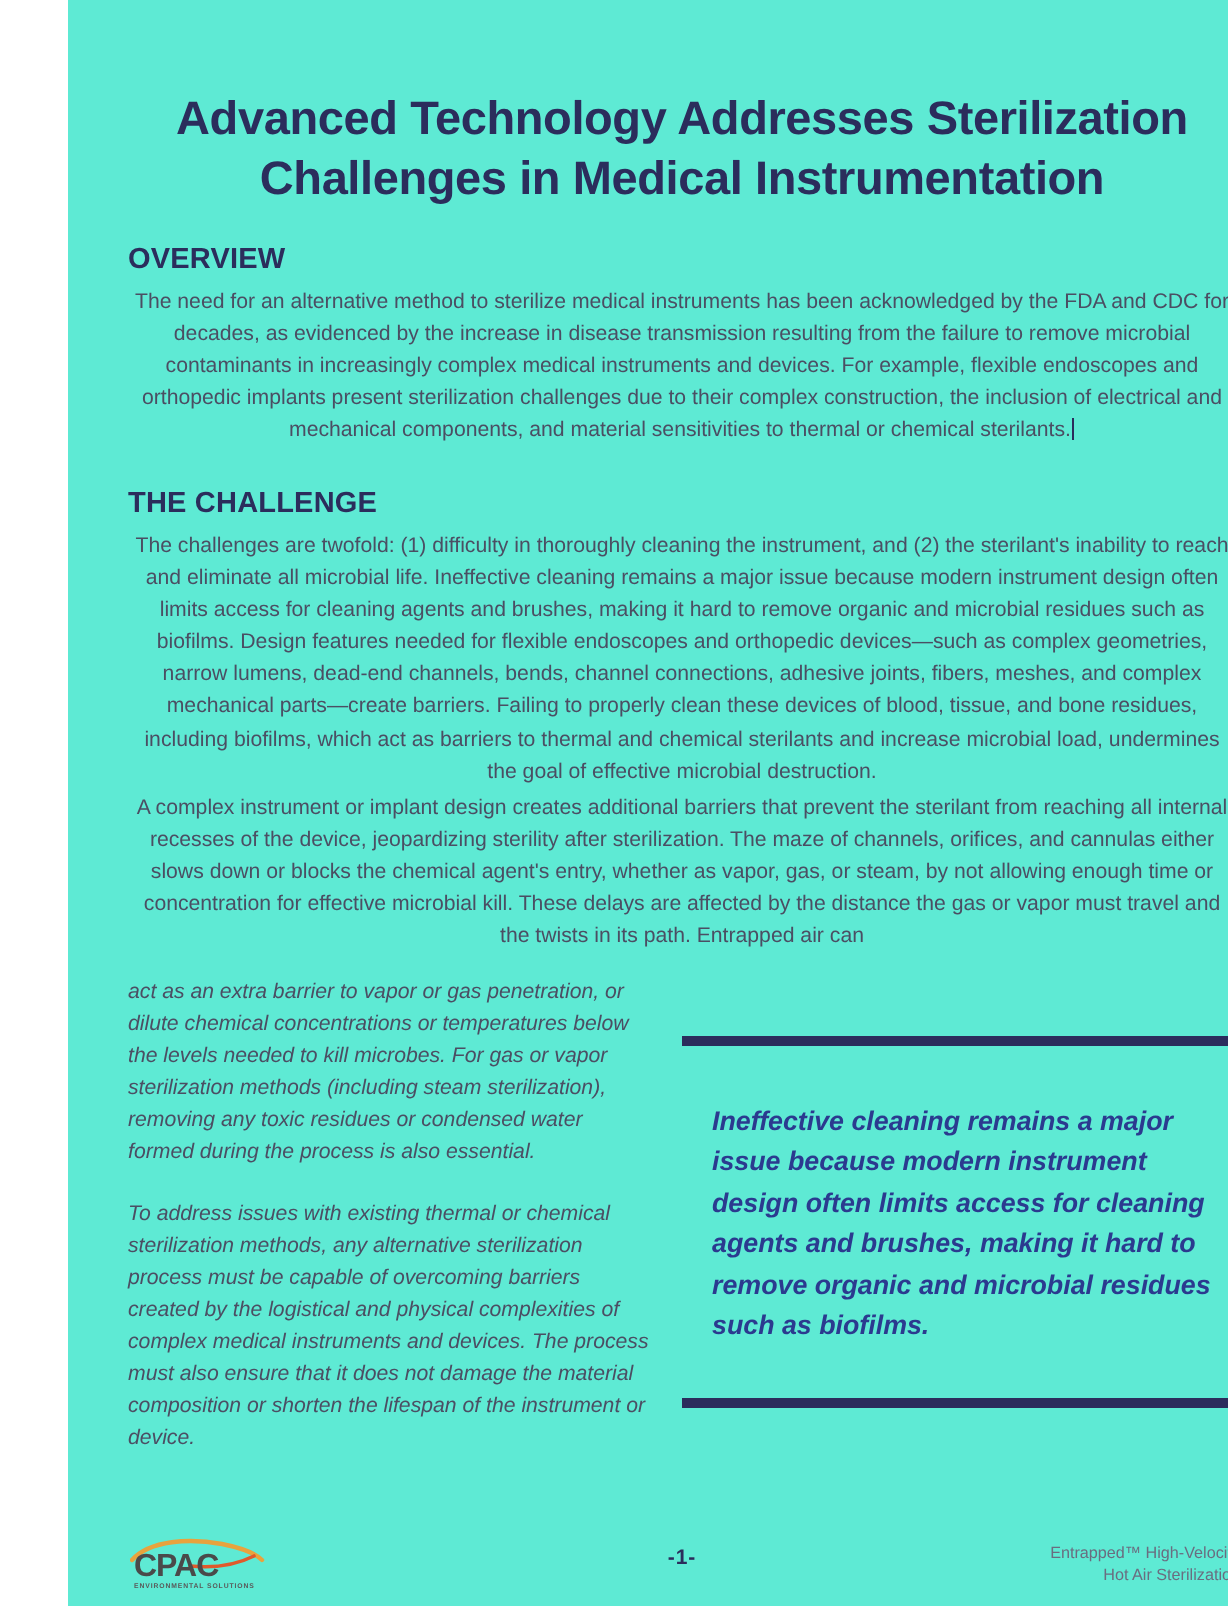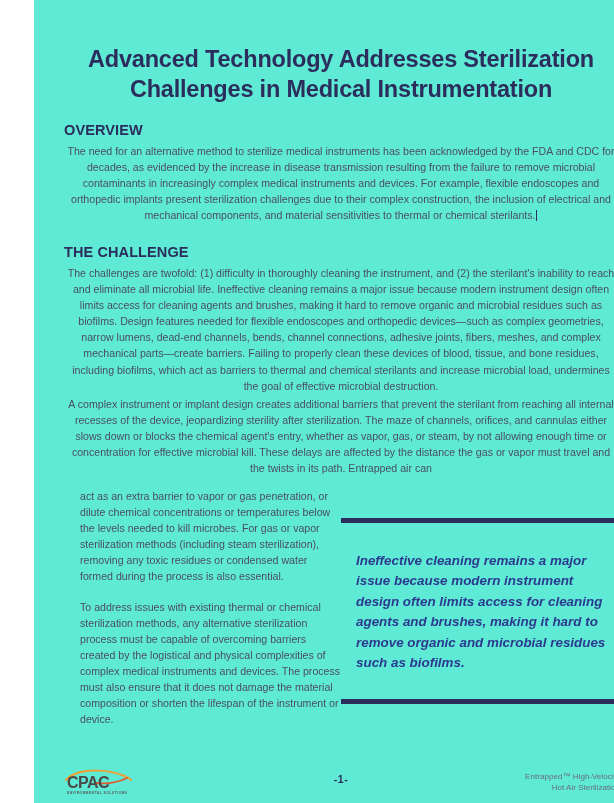--- a/index.html
+++ b/index.html
@@ -61,23 +61,24 @@
   
   .cols {
     position: absolute;
     left: 30px;
     top: 488px;
     width: 554px;
     height: 270px;
   }
   .col-left {
     position: absolute;
-    left: 16px;
+    left: 0;
     top: 0;
     width: 262px;
+    font-style: italic;
   }
   .col-left p {
     margin: 0 0 14px 0;
     color: #4b4e63;
     font-size: 10.6px;
     line-height: 1.52;
   }
 
   
   .pullquote {

